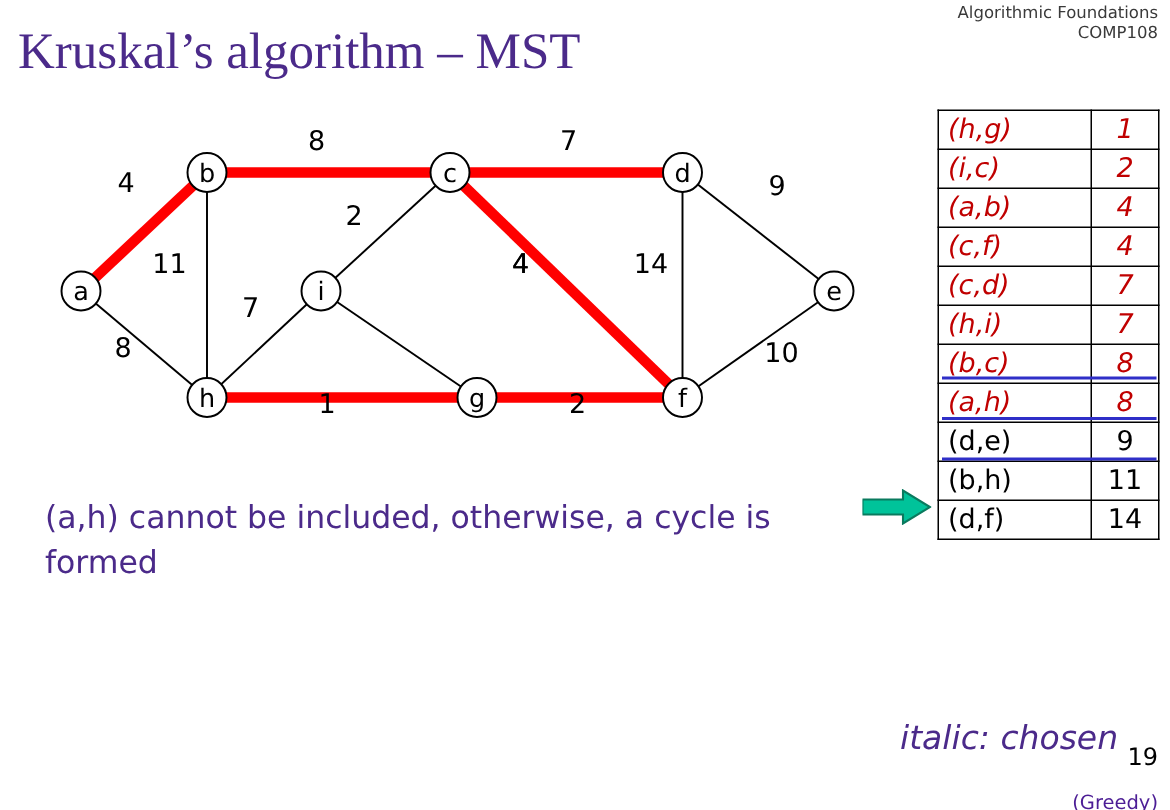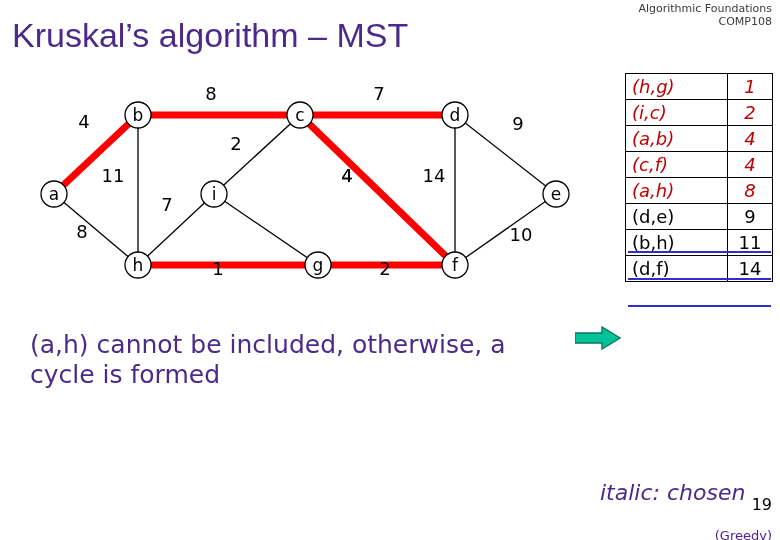--- a/index.html
+++ b/index.html
@@ -29,37 +29,37 @@
     font-size: 11px;
     line-height: 13px;
     font-family: "DejaVu Sans", sans-serif;
   }
   .title {
     position: absolute;
     left: 12px;
     top: 16px;
     font-size: 34px;
     color: #4b2a8a;
-    font-family: Liberation Sans, sans-serif;
+    font-family: Liberation Serif, serif;
     letter-spacing: 0px;
     white-space: nowrap;
   }
   #graph {
     position: absolute;
     left: 0;
     top: 70px;
     width: 610px;
     height: 230px;
   }
   .caption {
     position: absolute;
     left: 30px;
     top: 330px;
     width: 540px;
-    font-size: 25px;
+    font-size: 21px;
     color: #4b2a8a;
     line-height: 30px;
     font-family: "DejaVu Sans", sans-serif;
   }
   
   #table {
     position: absolute;
     left: 625px;
     top: 73px;
     width: 148px;
@@ -205,20 +205,32 @@
         </tr>
         <tr class="chosen">
           <td>(a,b)</td>
           <td class="wcol">4</td>
         </tr>
         <tr class="chosen">
           <td>(c,f)</td>
           <td class="wcol">4</td>
         </tr>
         <tr class="chosen">
+          <td>(c,d)</td>
+          <td class="wcol">7</td>
+        </tr>
+        <tr class="chosen">
+          <td>(h,i)</td>
+          <td class="wcol">7</td>
+        </tr>
+        <tr class="chosen">
+          <td>(b,c)</td>
+          <td class="wcol">8</td>
+        </tr>
+        <tr class="chosen">
           <td>(a,h)</td>
           <td class="wcol">8</td>
         </tr>
         <tr>
           <td>(d,e)</td>
           <td class="wcol">9</td>
         </tr>
         <tr>
           <td>(b,h)</td>
           <td class="wcol">11</td>

